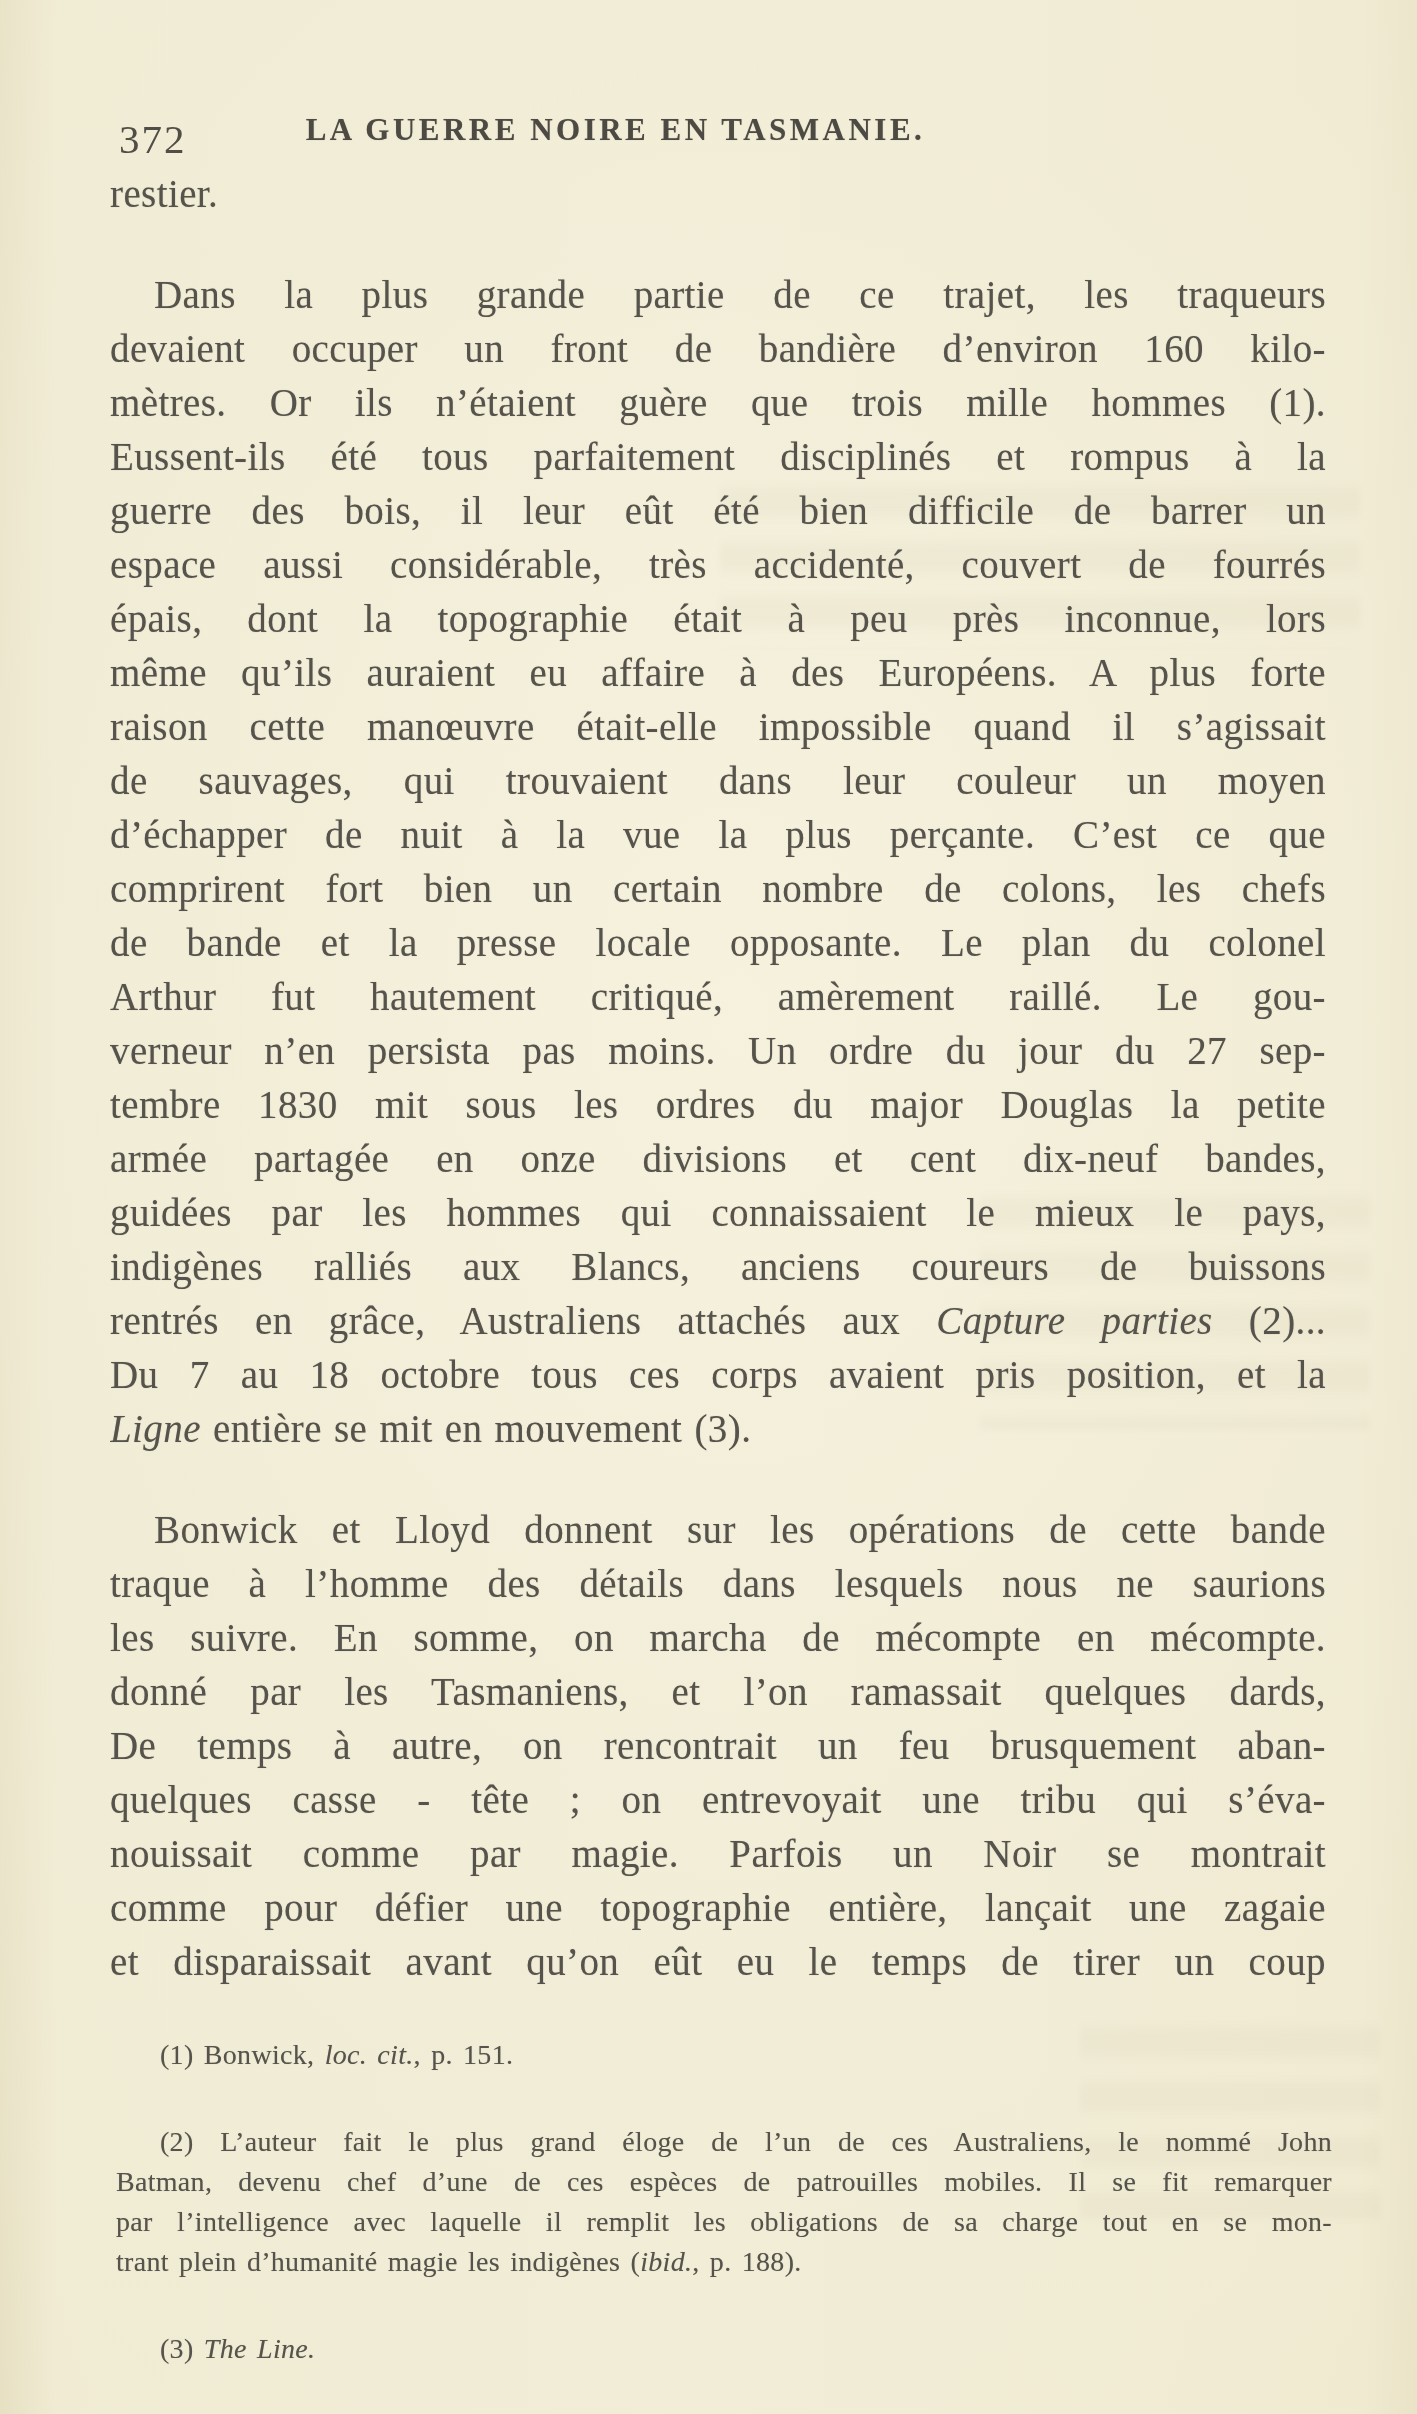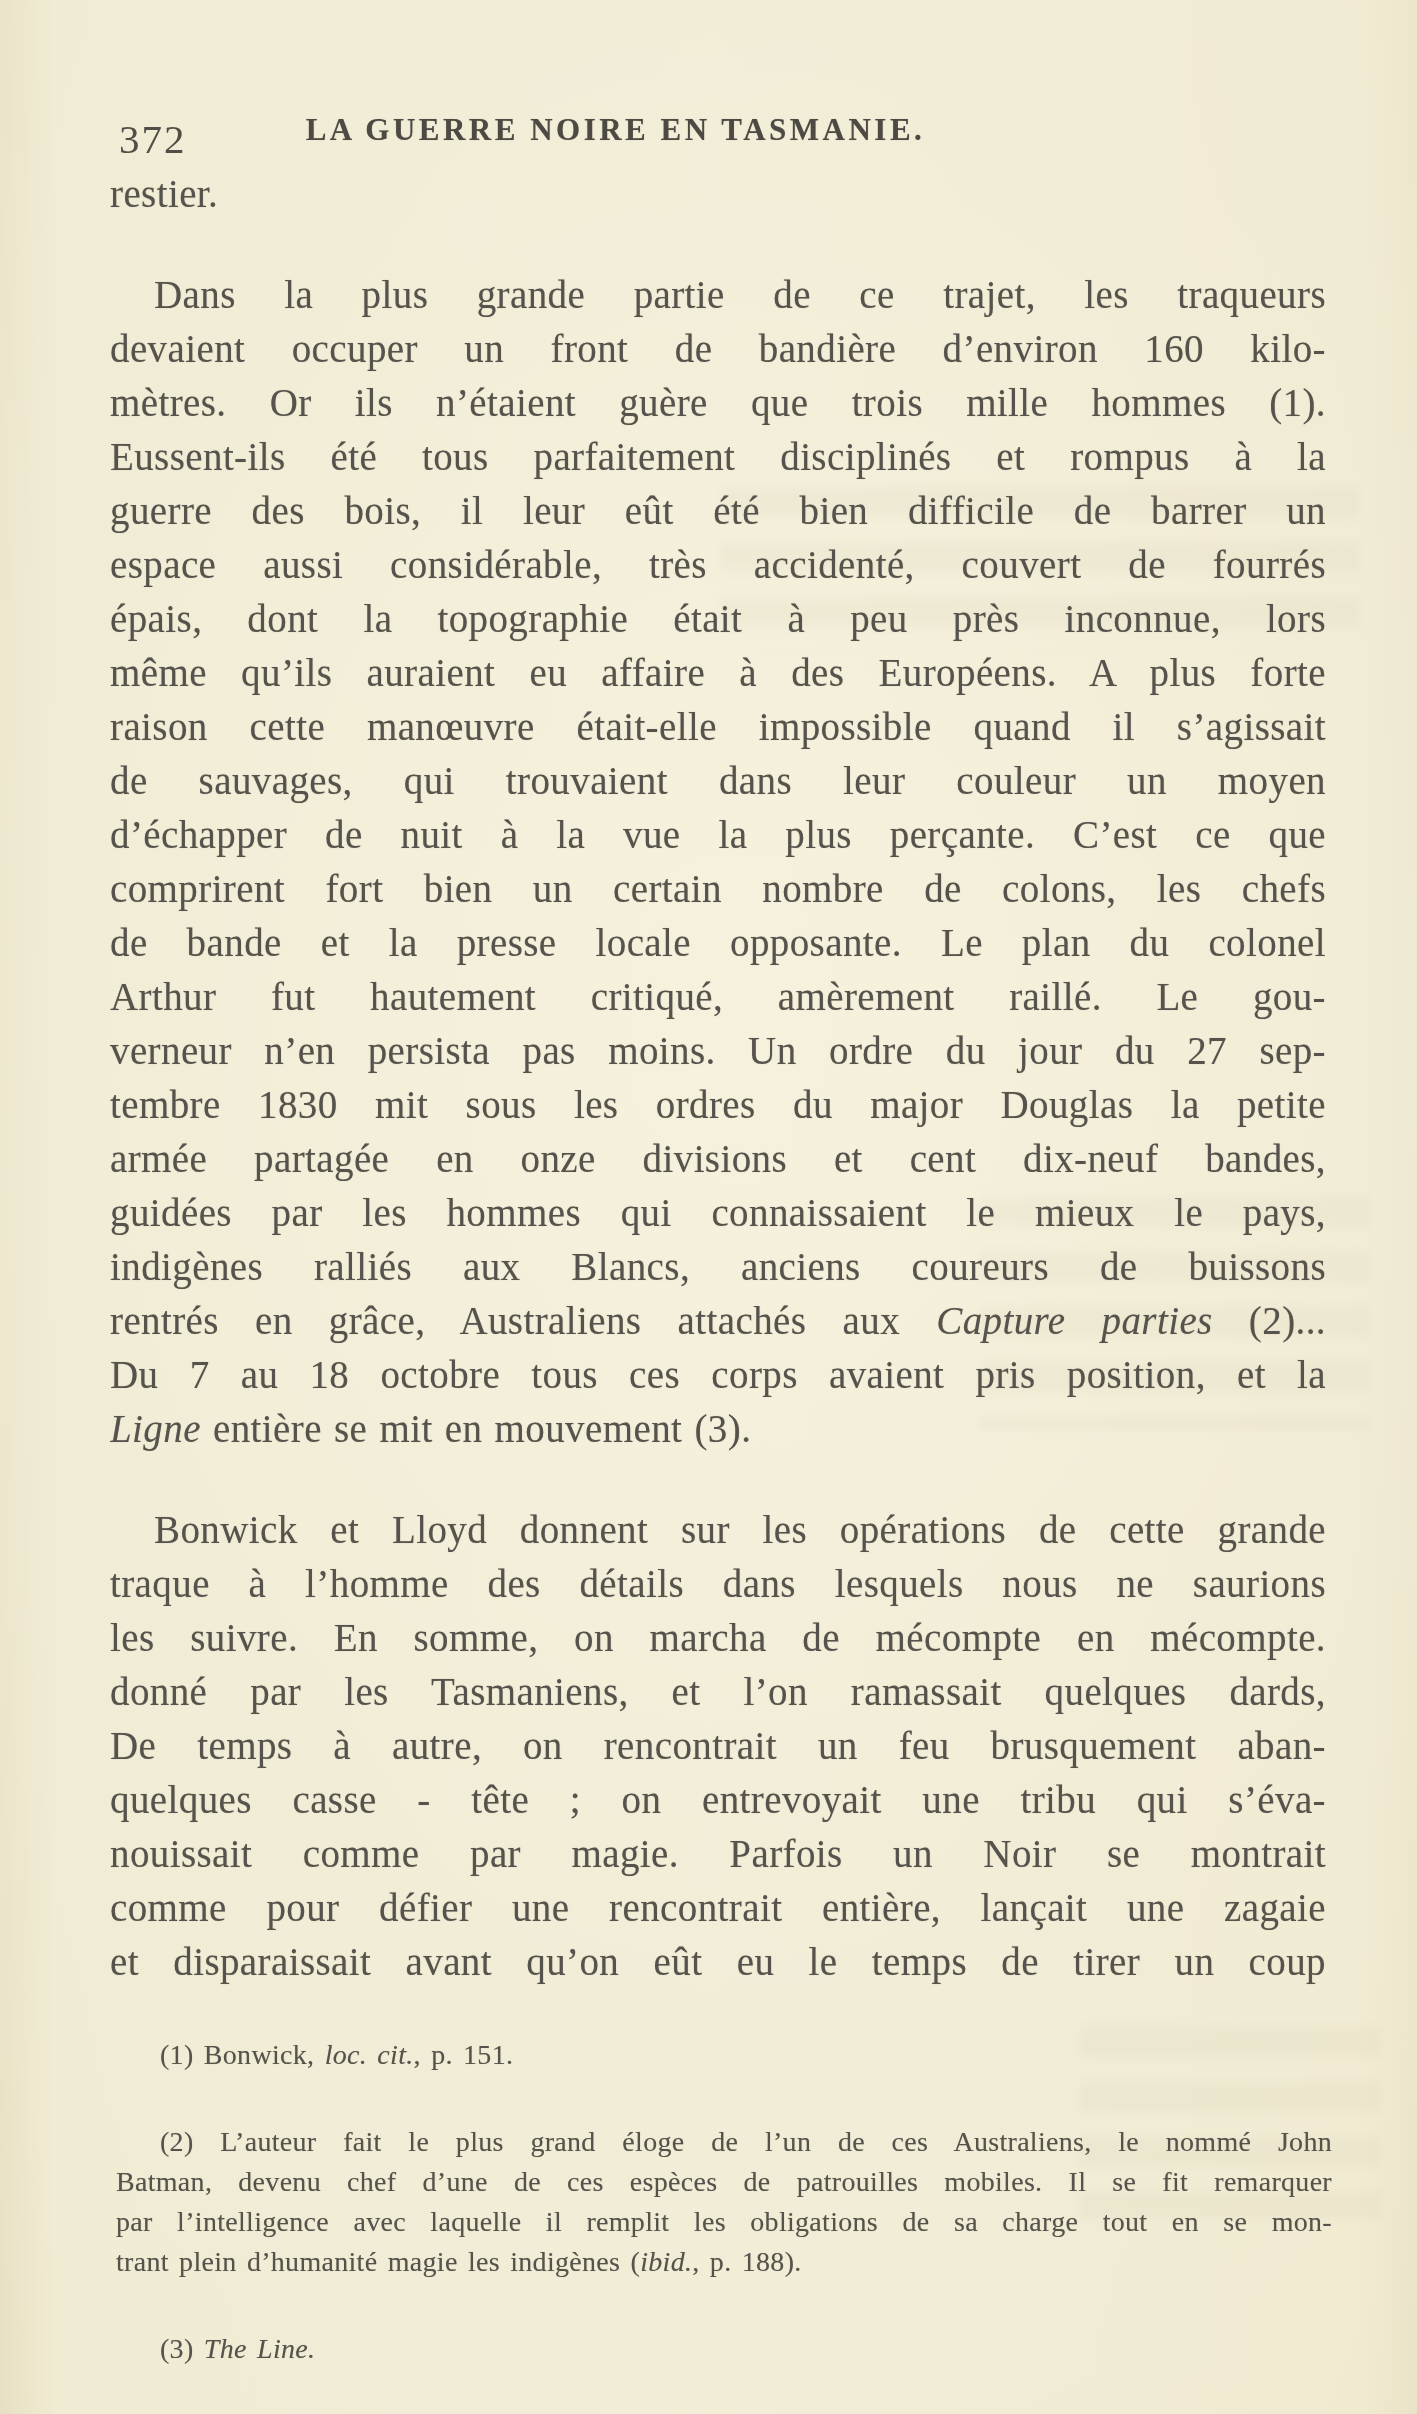--- a/index.html
+++ b/index.html
@@ -129,28 +129,28 @@
       <div class="line"><span>de bande et la presse locale opposante. Le plan du colonel</span></div>
       <div class="line"><span>Arthur fut hautement critiqué, amèrement raillé. Le gou-</span></div>
       <div class="line"><span>verneur n’en persista pas moins. Un ordre du jour du 27 sep-</span></div>
       <div class="line"><span>tembre 1830 mit sous les ordres du major Douglas la petite</span></div>
       <div class="line"><span>armée partagée en onze divisions et cent dix-neuf bandes,</span></div>
       <div class="line"><span>guidées par les hommes qui connaissaient le mieux le pays,</span></div>
       <div class="line"><span>indigènes ralliés aux Blancs, anciens coureurs de buissons</span></div>
       <div class="line"><span>rentrés en grâce, Australiens attachés aux </span><span class="it">Capture parties</span><span> (2)...</span></div>
       <div class="line"><span>Du 7 au 18 octobre tous ces corps avaient pris position, et la</span></div>
       <div class="line pend"><span class="it">Ligne</span><span> entière se mit en mouvement (3).</span></div>
-      <div class="line indent"><span>Bonwick et Lloyd donnent sur les opérations de cette grande</span></div>
+      <div class="line indent"><span>Bonwick et Lloyd donnent sur les opérations de cette bande</span></div>
       <div class="line"><span>traque à l’homme des détails dans lesquels nous ne saurions</span></div>
       <div class="line"><span>les suivre. En somme, on marcha de mécompte en mécompte.</span></div>
       <div class="line"><span>donné par les Tasmaniens, et l’on ramassait quelques dards,</span></div>
       <div class="line"><span>De temps à autre, on rencontrait un feu brusquement aban-</span></div>
       <div class="line"><span>quelques casse - tête ; on entrevoyait une tribu qui s’éva-</span></div>
       <div class="line"><span>nouissait comme par magie. Parfois un Noir se montrait</span></div>
-      <div class="line"><span>comme pour défier une rencontrait entière, lançait une zagaie</span></div>
+      <div class="line"><span>comme pour défier une topographie entière, lançait une zagaie</span></div>
       <div class="line"><span>et disparaissait avant qu’on eût eu le temps de tirer un coup</span></div>
     </div>
 
   <div class="footnotes" id="footnotes">
       <div class="line indent pend"><span>(1) Bonwick, </span><span class="it">loc. cit.</span><span>, p. 151.</span></div>
       <div class="line indent"><span>(2) L’auteur fait le plus grand éloge de l’un de ces Australiens, le nommé John</span></div>
       <div class="line"><span>Batman, devenu chef d’une de ces espèces de patrouilles mobiles. Il se fit remarquer</span></div>
       <div class="line"><span>par l’intelligence avec laquelle il remplit les obligations de sa charge tout en se mon-</span></div>
       <div class="line pend"><span>trant plein d’humanité magie les indigènes (</span><span class="it">ibid.</span><span>, p. 188).</span></div>
       <div class="line indent pend"><span>(3) </span><span class="it">The Line.</span></div>

